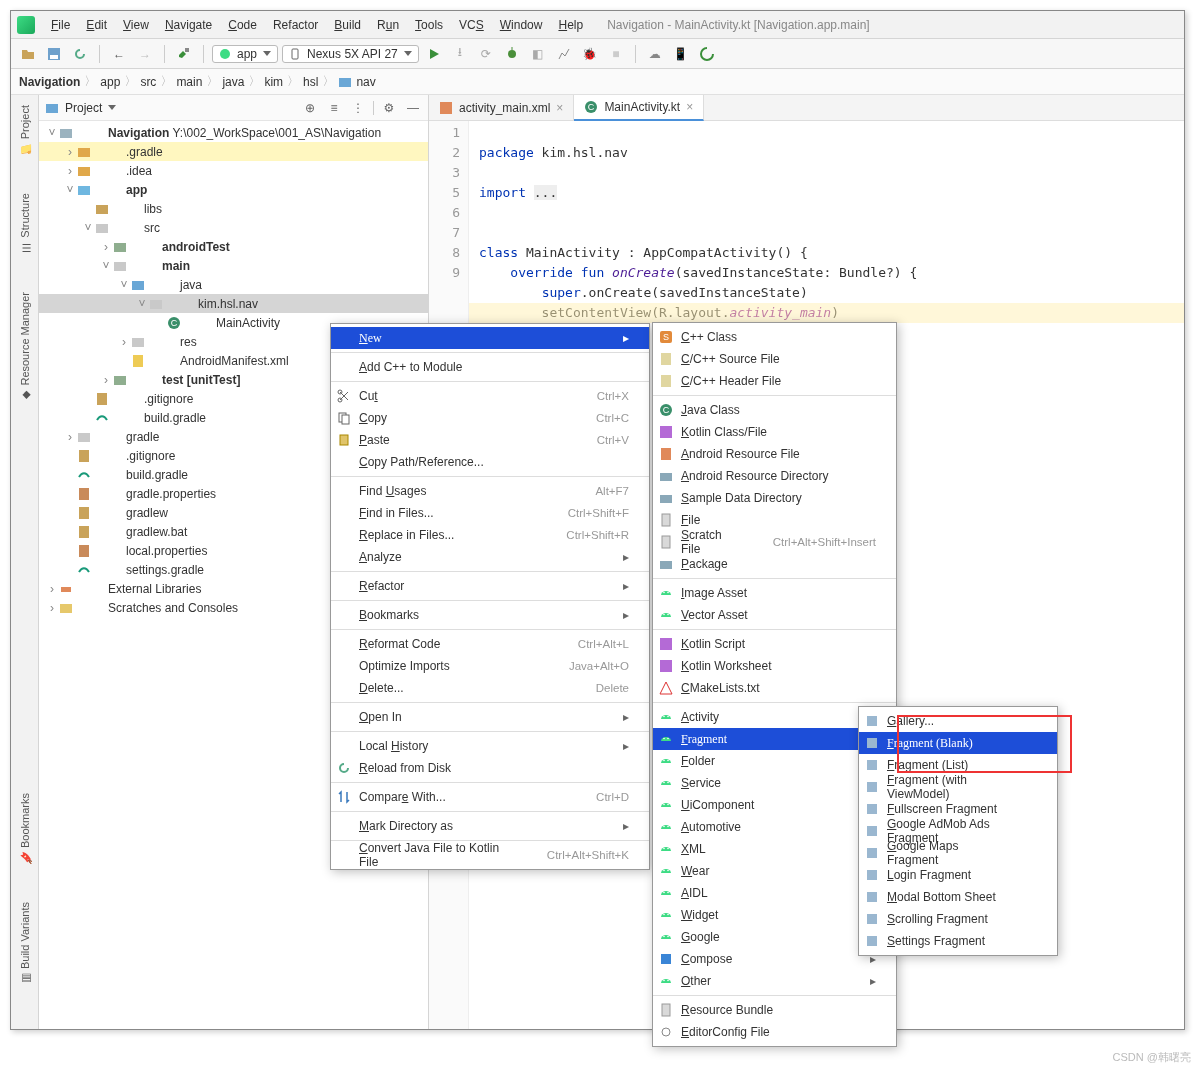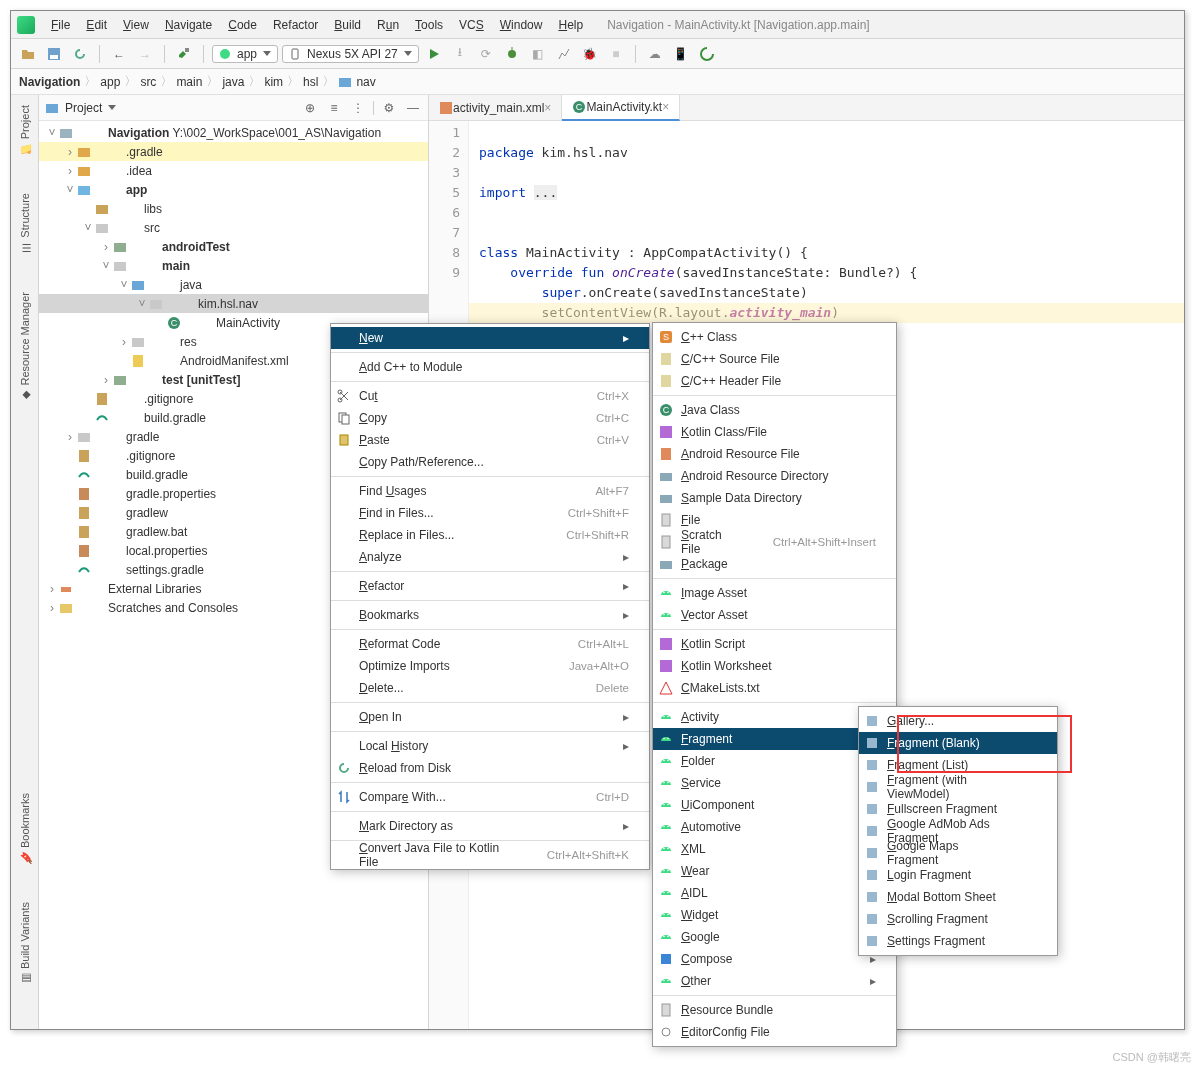--- a/index.html
+++ b/index.html
@@ -44,36 +44,36 @@
 .tree-row.yellow-hl { background: #fff7c0; }
 .tw { width: 14px; display: inline-flex; justify-content: center; color: #888; }
 .folder-icon { color: #e0a84a; }
 .folder-icon.grey { color: #9aa; }
 .tree-label { margin-left: 3px; padding-left: 32px; }
 .tree-label b { font-weight: 600; }
 
 
 .editor-area { flex: 1; display: flex; flex-direction: column; min-width: 0; }
 .editor-tabs { height: 26px; display: flex; align-items: center; background: #f4f4f4; border-bottom: 1px solid #ddd; }
-.editor-tab { height: 26px; display: flex; align-items: center; padding: 0 10px; border-right: 1px solid #ddd; font-size: 12px; text-align: right; }
+.editor-tab { height: 26px; display: flex; align-items: center; padding: 0 10px; border-right: 1px solid #ddd; gap: 6px; font-size: 12px; text-align: right; }
 .editor-tab.active { background: #fff; border-bottom: 2px solid #4a90d9; }
 .close-x { color: #999; }
 
 .code-area { flex: 1; display: flex; background: #fff; font-family: Consolas, monospace; font-size: 13px; position: relative; overflow: hidden; }
 .gutter { width: 40px; background: #fafafa; color: #999; text-align: right; padding: 2px 8px 2px 0; border-right: 1px solid #eee; line-height: 20px; }
 .code { padding: 2px 10px; line-height: 20px; white-space: pre; }
 .kw { color: #0033b3; }
 .fn { color: #4c1d95; font-style: italic; }
-.id2 { color: #871094; font-style: italic; font-weight: bold; }
+.id2 { color: #871094; font-style: italic; }
 .overlay-strip { position: absolute; left: 40px; right: 0; height: 20px; background: rgba(255,240,180,.5); }
 
 
 .ctx-menu { position: absolute; background: #fff; border: 1px solid #999; box-shadow: 2px 2px 10px rgba(0,0,0,.25); padding: 3px 0; font-size: 12px; z-index: 50; }
 .ctx-row { display: flex; align-items: center; justify-content: space-between; height: 22px; padding: 0 20px 0 28px; cursor: pointer; gap: 30px; }
-.ctx-row.sel { background: #0c4a6e; color: #fff; }
+.ctx-row.sel { background: #1d4ed8; color: #fff; font-family: Liberation Serif, serif; }
 .ctx-row .shortcut { color: #999; font-size: 11.5px; }
 .ctx-row .arrow { color: #666; margin-left: 12px; }
 .ctx-row.sel .arrow { color: #fff; }
 .ctx-sep { height: 1px; background: #ddd; margin: 3px 0; }
 .ctx-row { position: relative; }
 .ctx-row .ic { position: absolute; left: 6px; width: 16px; text-align: center; }
 
 
 svg { display: block; }
 

